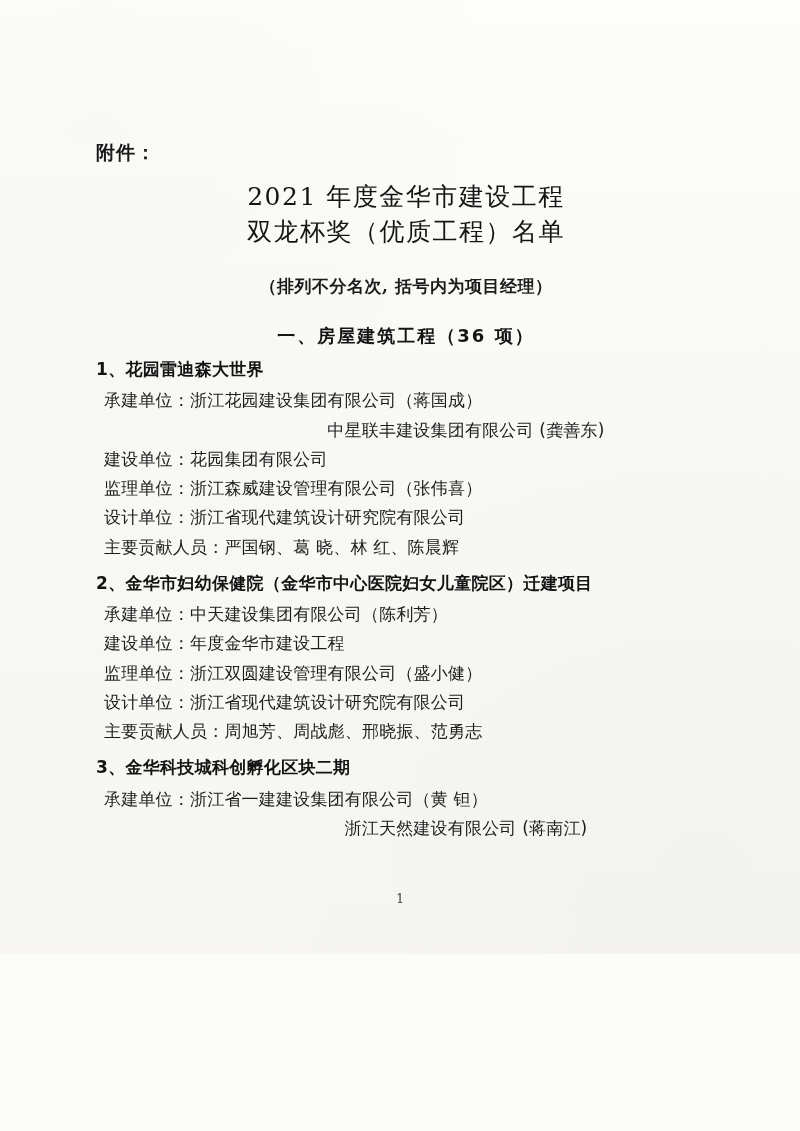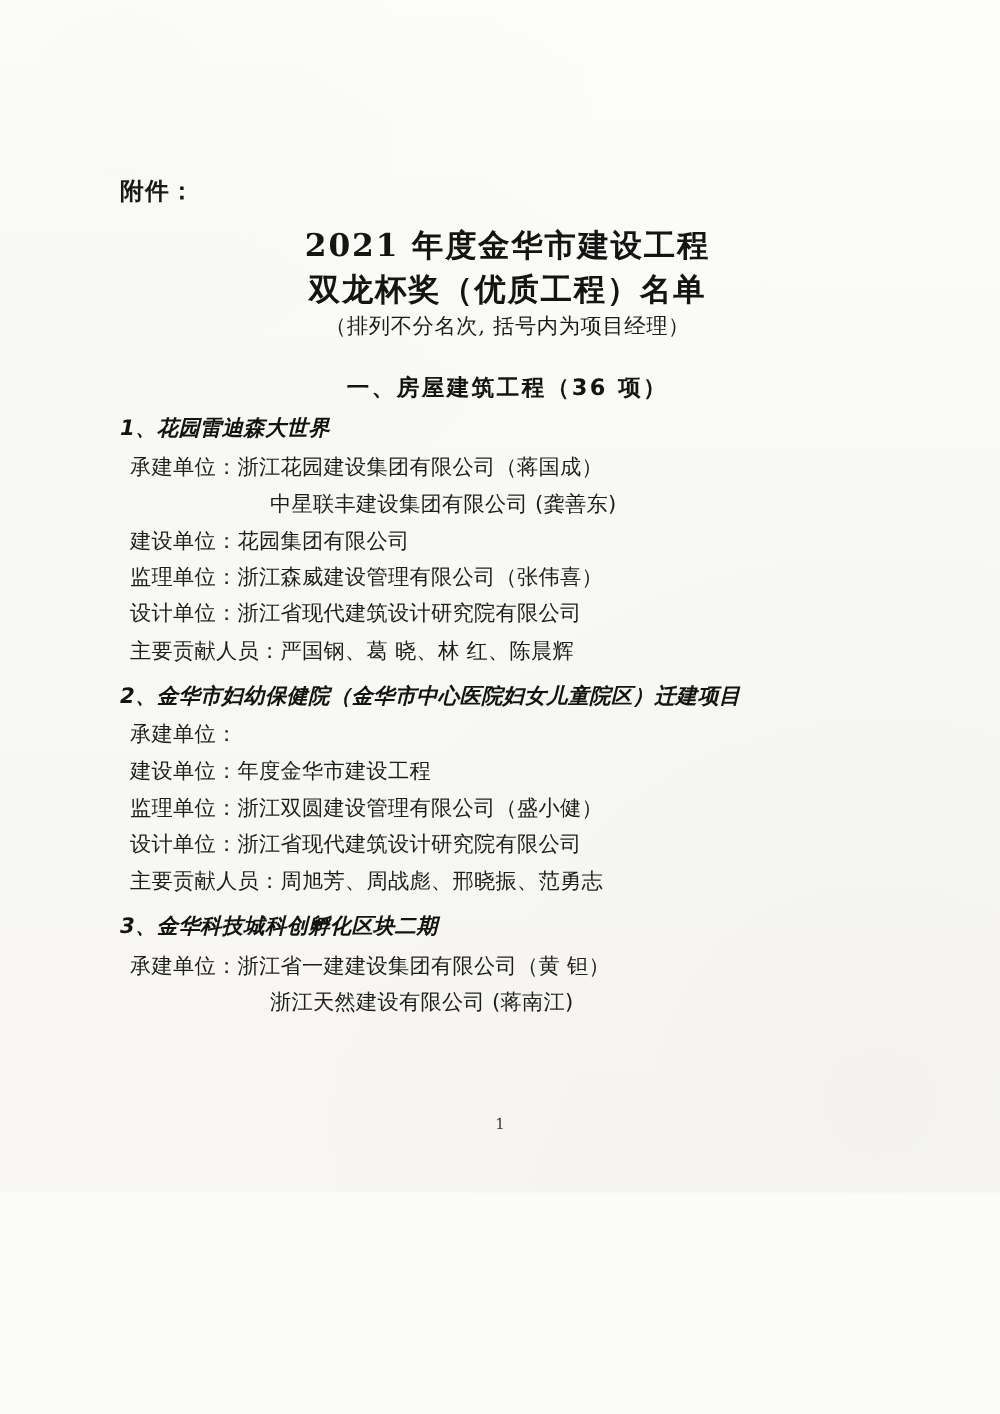--- a/index.html
+++ b/index.html
@@ -39,37 +39,37 @@
   .attach-label {
     font-family: "DejaVu Serif", "Liberation Serif", serif;
     font-weight: bold;
     font-size: 19px;
     letter-spacing: 1px;
     margin-bottom: 14px;
   }
   .doc-title {
     text-align: center;
     font-family: "DejaVu Serif", "Liberation Serif", serif;
-    font-weight: bold;
+    font-weight: normal;
     font-size: 25px;
     line-height: 1.38;
     letter-spacing: 1.5px;
     margin: 8px 0 0 0;
     color: #141414;
   }
   .doc-title .line2 {
     display: block;
   }
   .doc-subtitle {
     text-align: center;
     font-family: "DejaVu Serif", "Liberation Serif", serif;
-    font-weight: normal;
+    font-weight: bold;
     font-size: 17px;
     letter-spacing: 0.5px;
-    margin-top: 0;
+    margin-top: 26px;
     color: #1b1b1b;
   }
   .section-heading {
     text-align: center;
     font-family: "DejaVu Sans", "Liberation Sans", sans-serif;
     font-weight: bold;
     font-size: 18px;
     letter-spacing: 2px;
     margin-top: 26px;
     color: #141414;
@@ -77,40 +77,40 @@
   .project {
     margin-bottom: 6px;
   }
   .project-title {
     font-weight: bold;
     font-size: 17px;
     line-height: 1.55;
     letter-spacing: 0.3px;
     margin: 8px 0 4px 0;
     color: #131313;
-    font-style: italic;
   }
   .row {
     display: flex;
     align-items: baseline;
     font-size: 17px;
     line-height: 1.72;
     letter-spacing: 0.2px;
     padding-left: 8px;
     color: #1d1d1e;
   }
   .row .lbl {
     white-space: nowrap;
     flex: 0 0 auto;
   }
   .row .val {
     flex: 1 1 auto;
   }
   .row.cont {
     padding-left: 120px;
+    text-align: center;
   }
   .page-number {
     position: absolute;
     left: 0;
     right: 0;
     bottom: 48px;
     text-align: center;
     font-family: "DejaVu Serif", "Liberation Serif", serif;
     font-size: 12px;
     color: #3a3a3a;
@@ -159,20 +159,21 @@
       <div class="row">
         <span class="lbl">主要贡献人员：</span>
         <span class="val">严国钢、葛 晓、林 红、陈晨辉</span>
       </div>
     </div>
 
     <div class="project">
       <div class="project-title">2、金华市妇幼保健院（金华市中心医院妇女儿童院区）迁建项目</div>
       <div class="row">
         <span class="lbl">承建单位：</span>
+        <span class="val">中天建设集团有限公司（陈利芳）</span>
       </div>
       <div class="row">
         <span class="lbl">建设单位：</span>
         <span class="val">年度金华市建设工程</span>
       </div>
       <div class="row">
         <span class="lbl">监理单位：</span>
         <span class="val">浙江双圆建设管理有限公司（盛小健）</span>
       </div>
       <div class="row">

